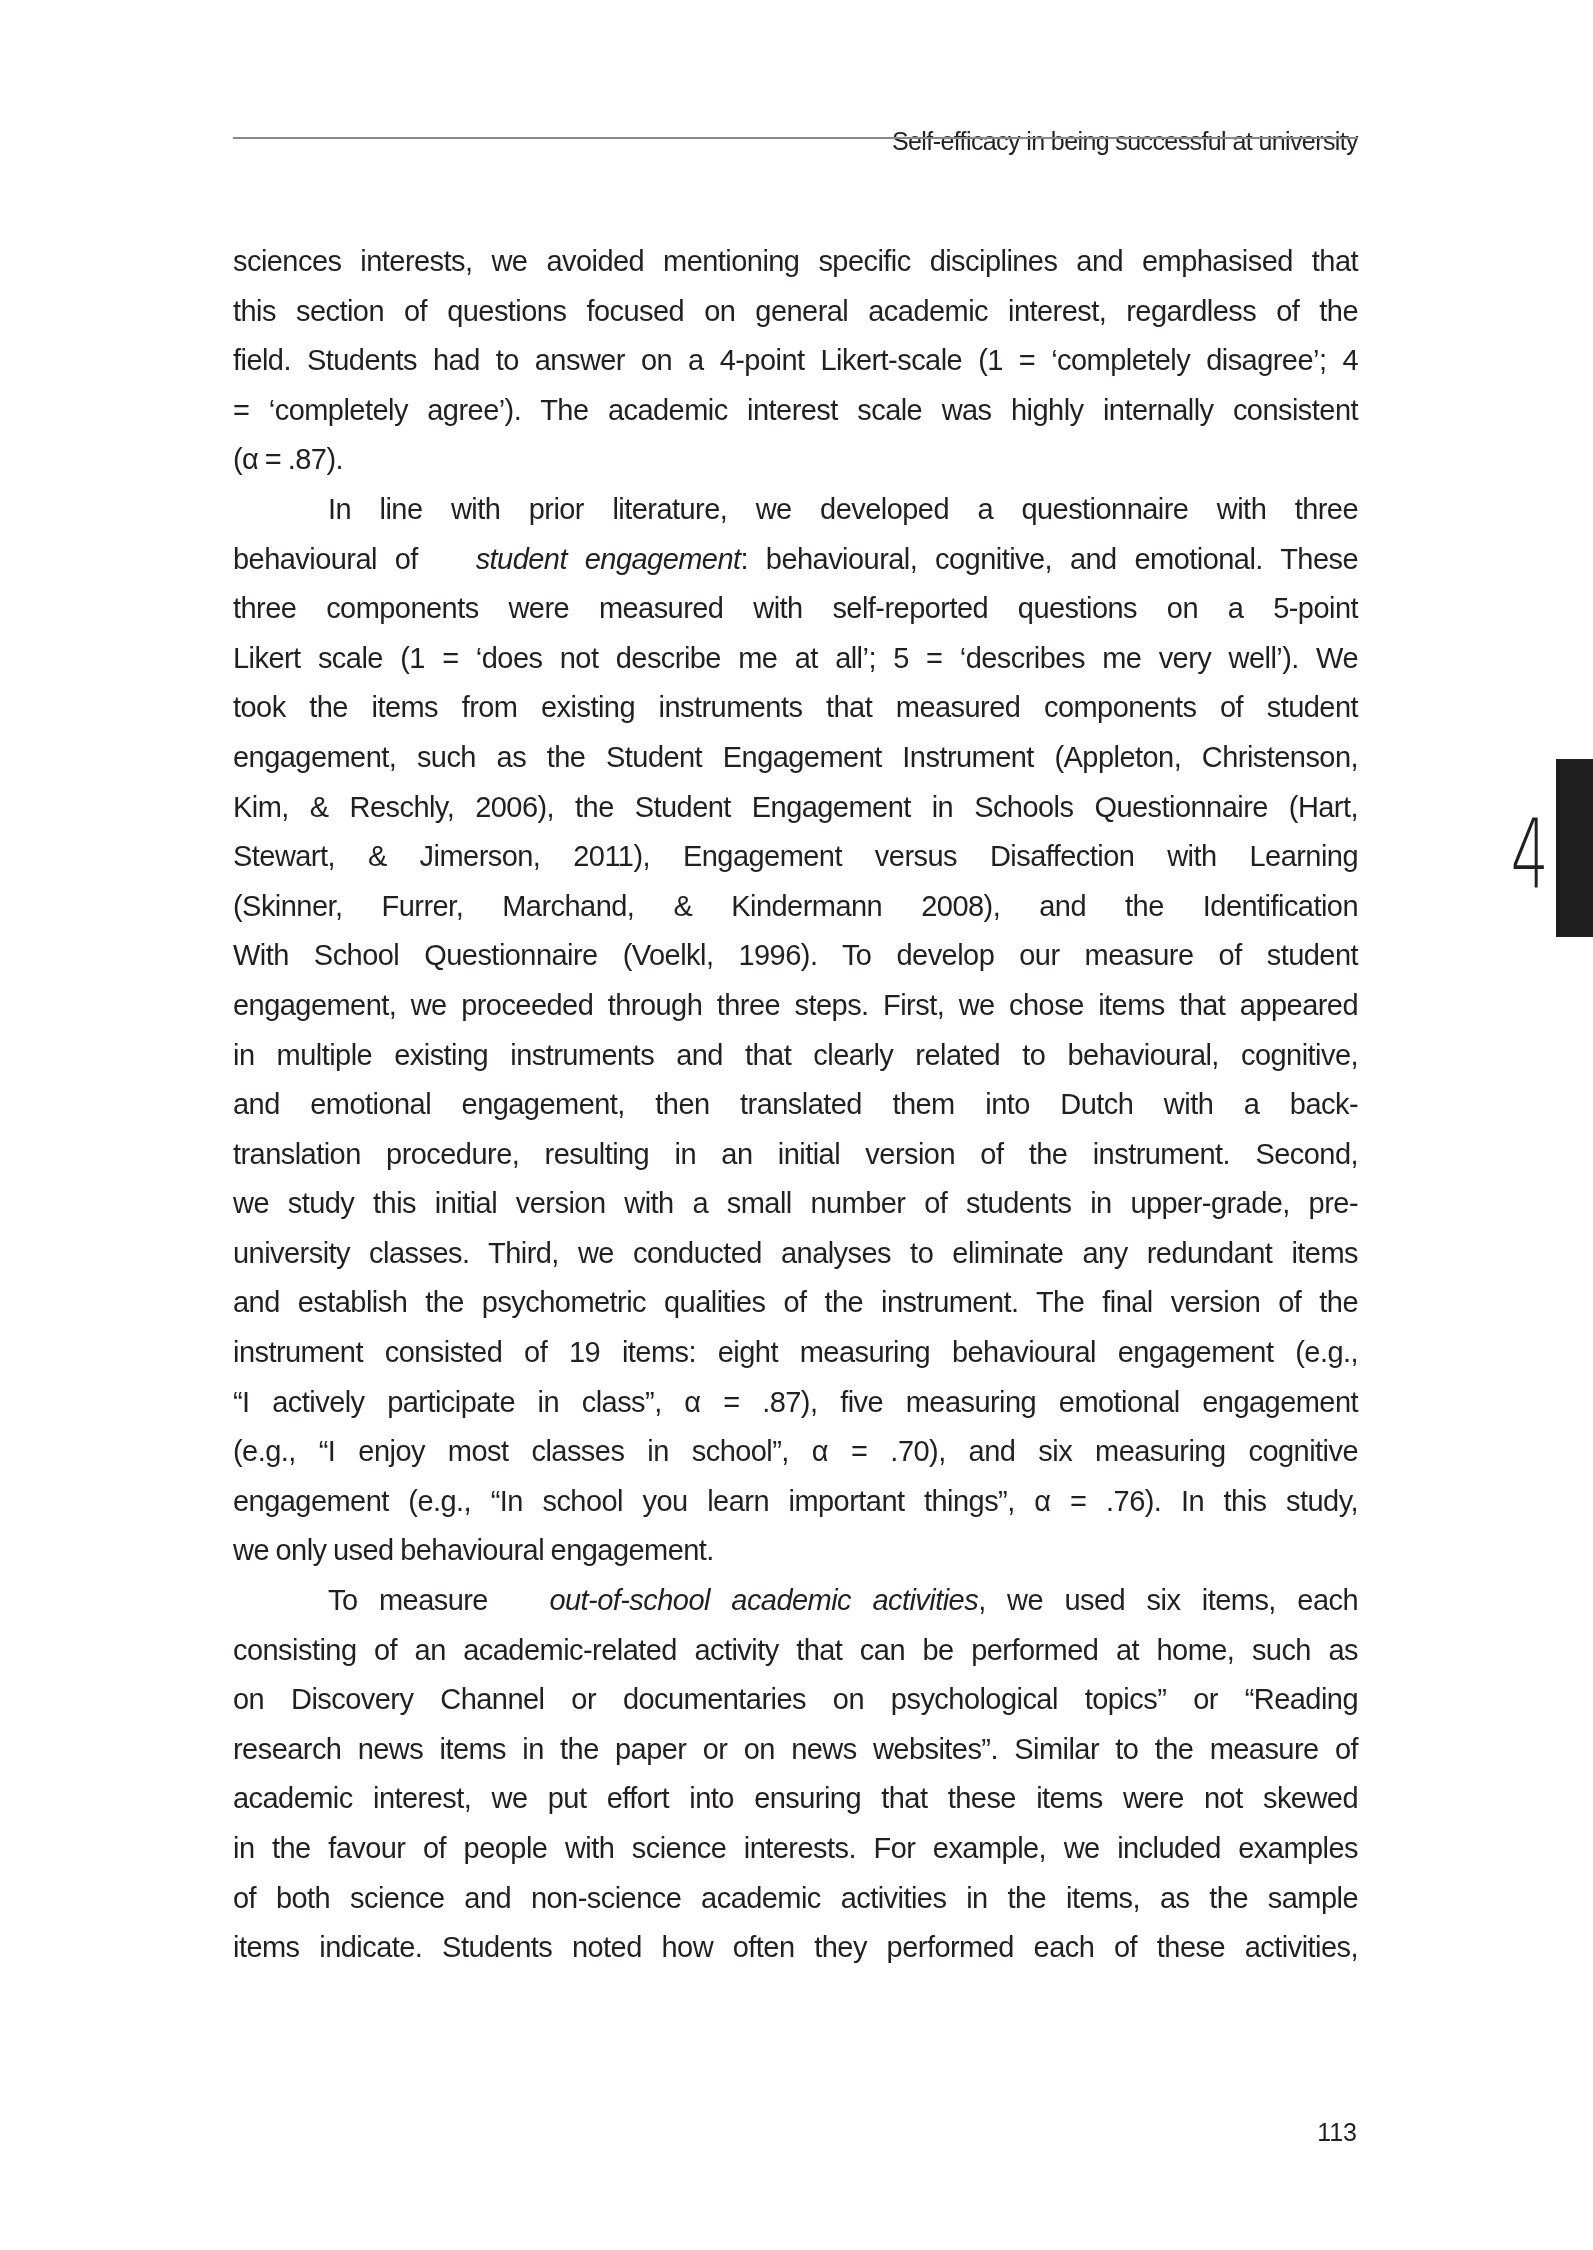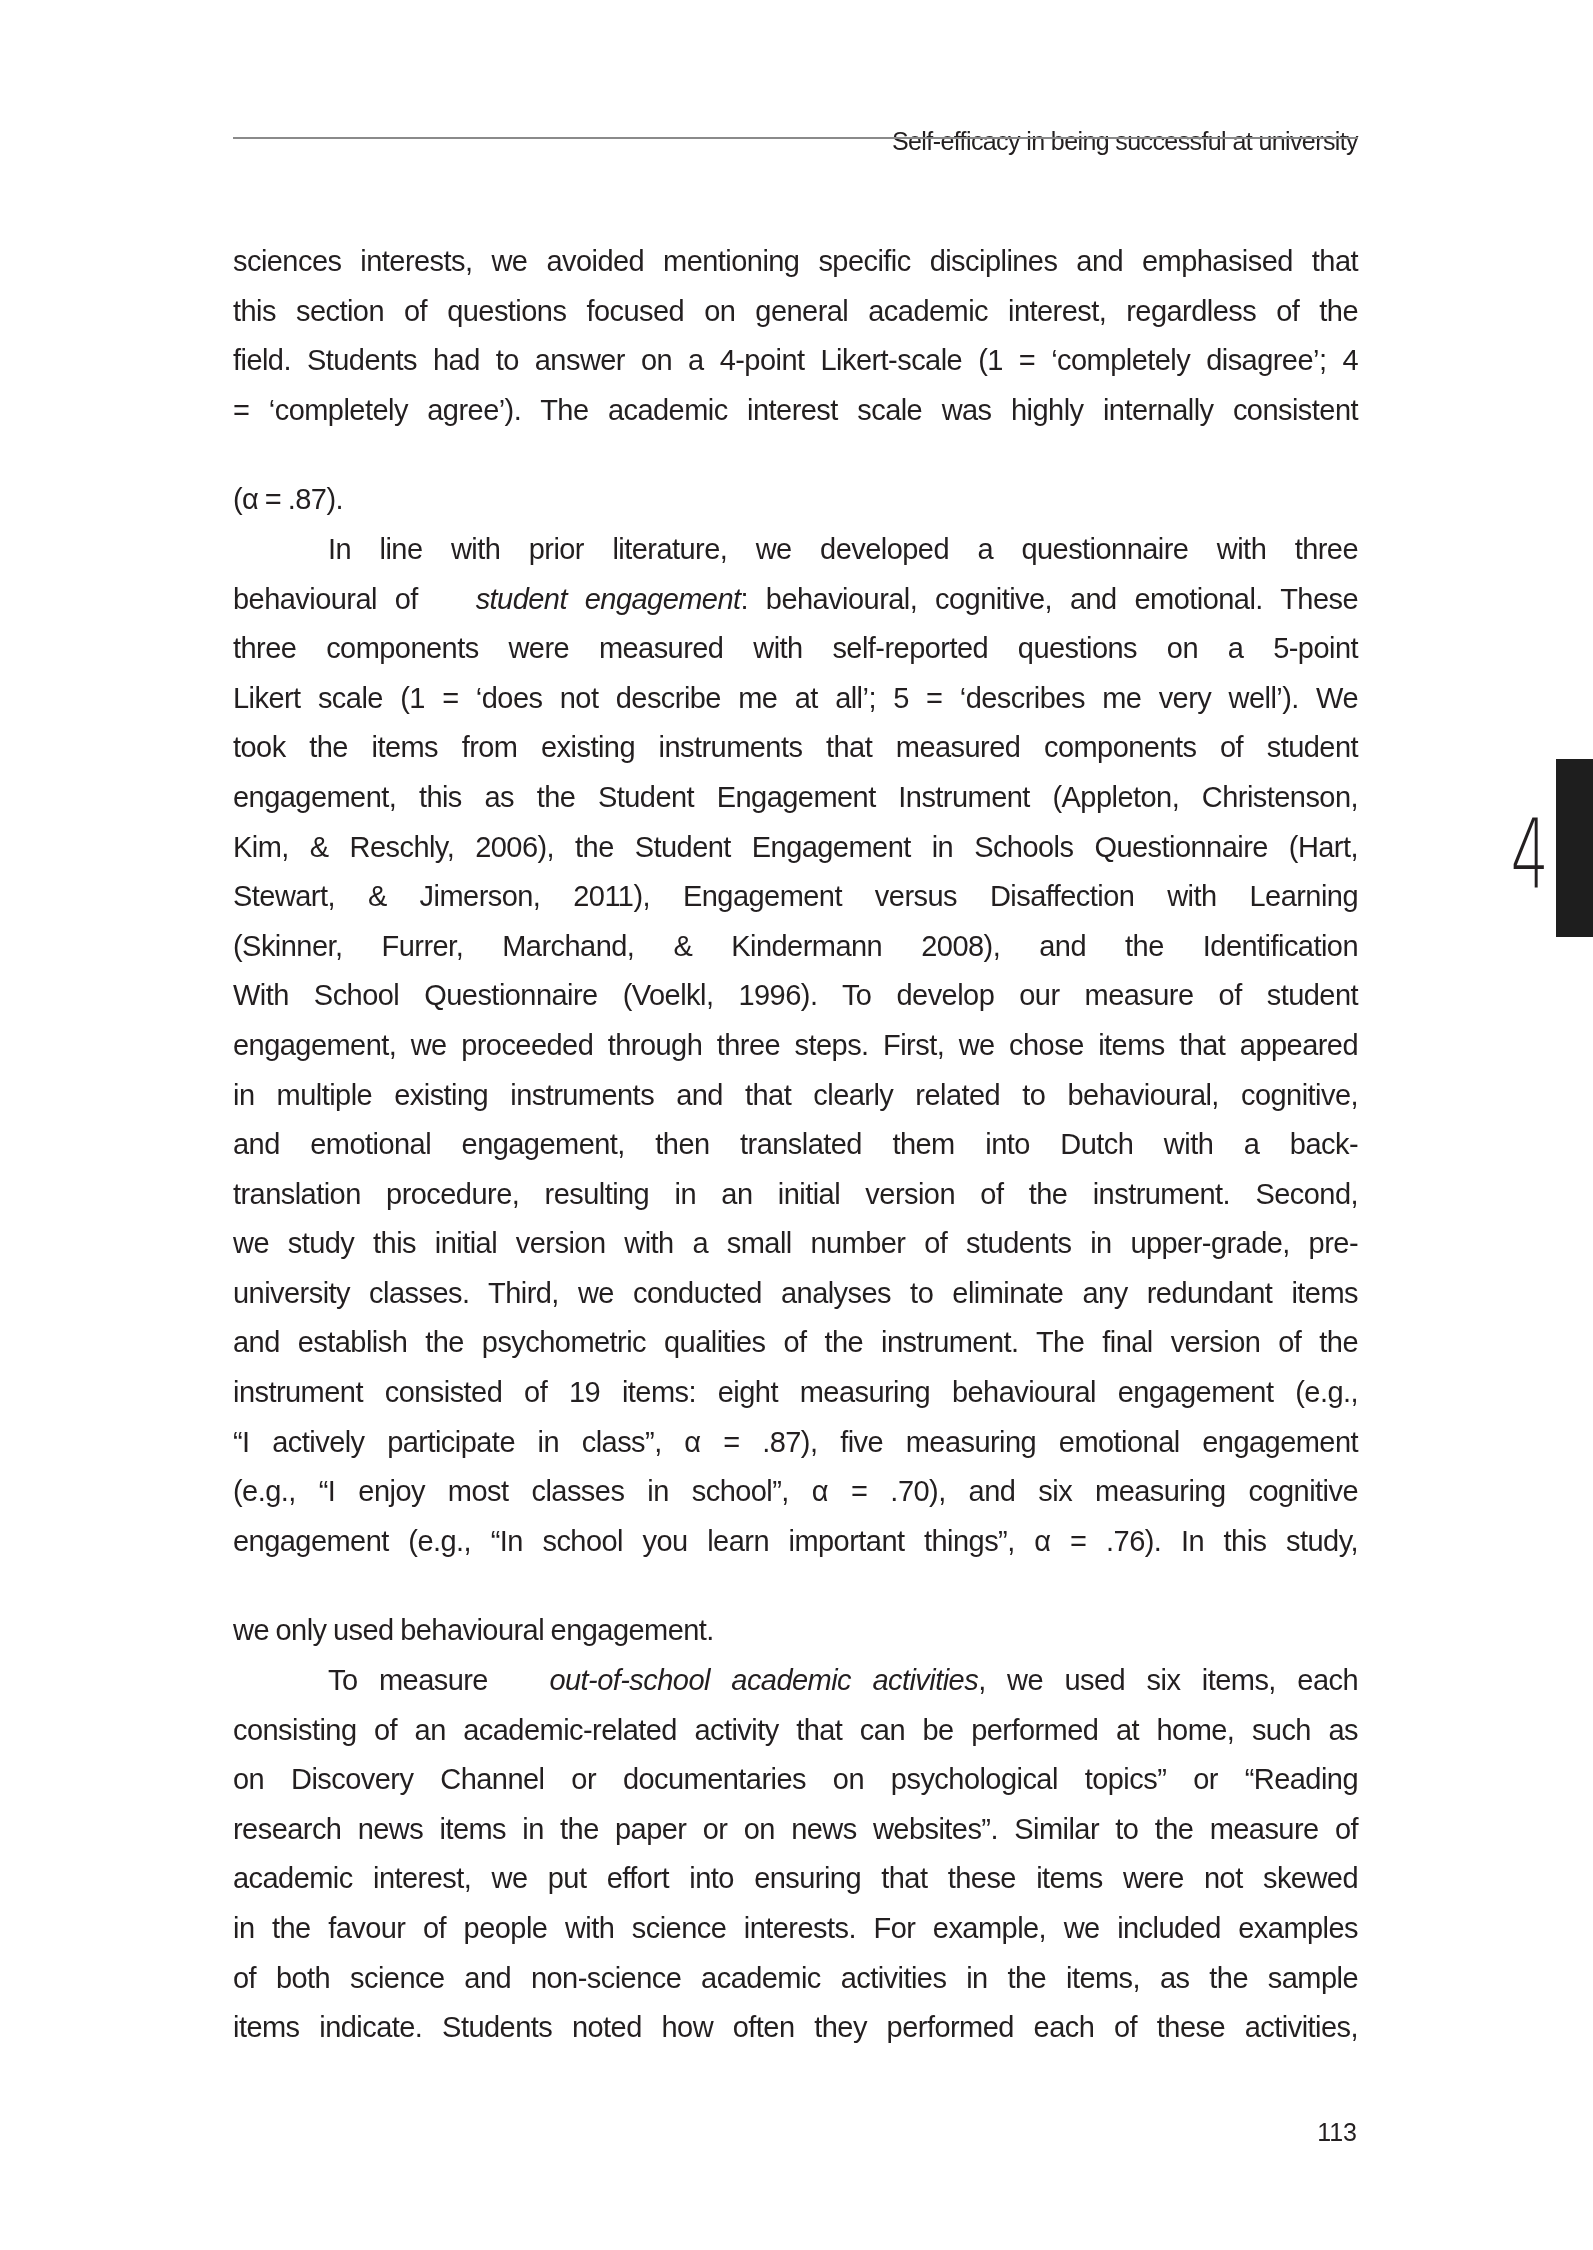--- a/index.html
+++ b/index.html
@@ -14,21 +14,21 @@
     border-top: 2px solid #8a8a8a;
   }
   .body-text {
     position: absolute; left: 233px; top: 237px; width: 1125px;
     font-family: Liberation Sans, sans-serif; font-size: 29px; letter-spacing: -0.55px; word-spacing: -1px;
   }
   .line {
     height: 49.6px; line-height: 49.6px; white-space: nowrap; overflow: visible;
     text-align: justify; text-align-last: justify;
   }
-  .line.last { text-align-last: left; margin-top: 40px; }
+  .line.last { text-align-last: left; }
   .line.indent { padding-left: 95px; }
   .line span.it { font-style: italic; margin-left: 40px; }
   .chapter-tab {
     position: absolute; left: 1556px; top: 759px; width: 37px; height: 178px; background: #1e1e1e;
   }
   .chapter-num {
     position: absolute; left: 1502px; top: 800px; width: 46px; text-align: center;
     font-family: "DejaVu Sans", sans-serif; font-weight: 200; font-size: 96px; line-height: 110px;
     color: #231f20; transform: scaleX(0.62); transform-origin: center;
   }
@@ -50,21 +50,21 @@
       <div class="line"><span>field. Students had to answer on a 4-point Likert-scale (1 = ‘completely disagree’; 4</span></div>
       <div class="line"><span>= ‘completely agree’). The academic interest scale was highly internally consistent</span></div>
       <div class="line last"><span>(α = .87).</span></div>
     </div>
     <div>
       <div class="line indent"><span>In line with prior literature, we developed a questionnaire with three</span></div>
       <div class="line"><span>behavioural of </span><span class="it">student engagement</span><span>: behavioural, cognitive, and emotional. These</span></div>
       <div class="line"><span>three components were measured with self-reported questions on a 5-point</span></div>
       <div class="line"><span>Likert scale (1 = ‘does not describe me at all’; 5 = ‘describes me very well’). We</span></div>
       <div class="line"><span>took the items from existing instruments that measured components of student</span></div>
-      <div class="line"><span>engagement, this as the Student Engagement Instrument (Appleton, Christenson,</span></div>
+      <div class="line"><span>engagement, such as the Student Engagement Instrument (Appleton, Christenson,</span></div>
       <div class="line"><span>Kim, &amp; Reschly, 2006), the Student Engagement in Schools Questionnaire (Hart,</span></div>
       <div class="line"><span>Stewart, &amp; Jimerson, 2011), Engagement versus Disaffection with Learning</span></div>
       <div class="line"><span>(Skinner, Furrer, Marchand, &amp; Kindermann 2008), and the Identification</span></div>
       <div class="line"><span>With School Questionnaire (Voelkl, 1996). To develop our measure of student</span></div>
       <div class="line"><span>engagement, we proceeded through three steps. First, we chose items that appeared</span></div>
       <div class="line"><span>in multiple existing instruments and that clearly related to behavioural, cognitive,</span></div>
       <div class="line"><span>and emotional engagement, then translated them into Dutch with a back-</span></div>
       <div class="line"><span>translation procedure, resulting in an initial version of the instrument. Second,</span></div>
       <div class="line"><span>we study this initial version with a small number of students in upper-grade, pre-</span></div>
       <div class="line"><span>university classes. Third, we conducted analyses to eliminate any redundant items</span></div>

